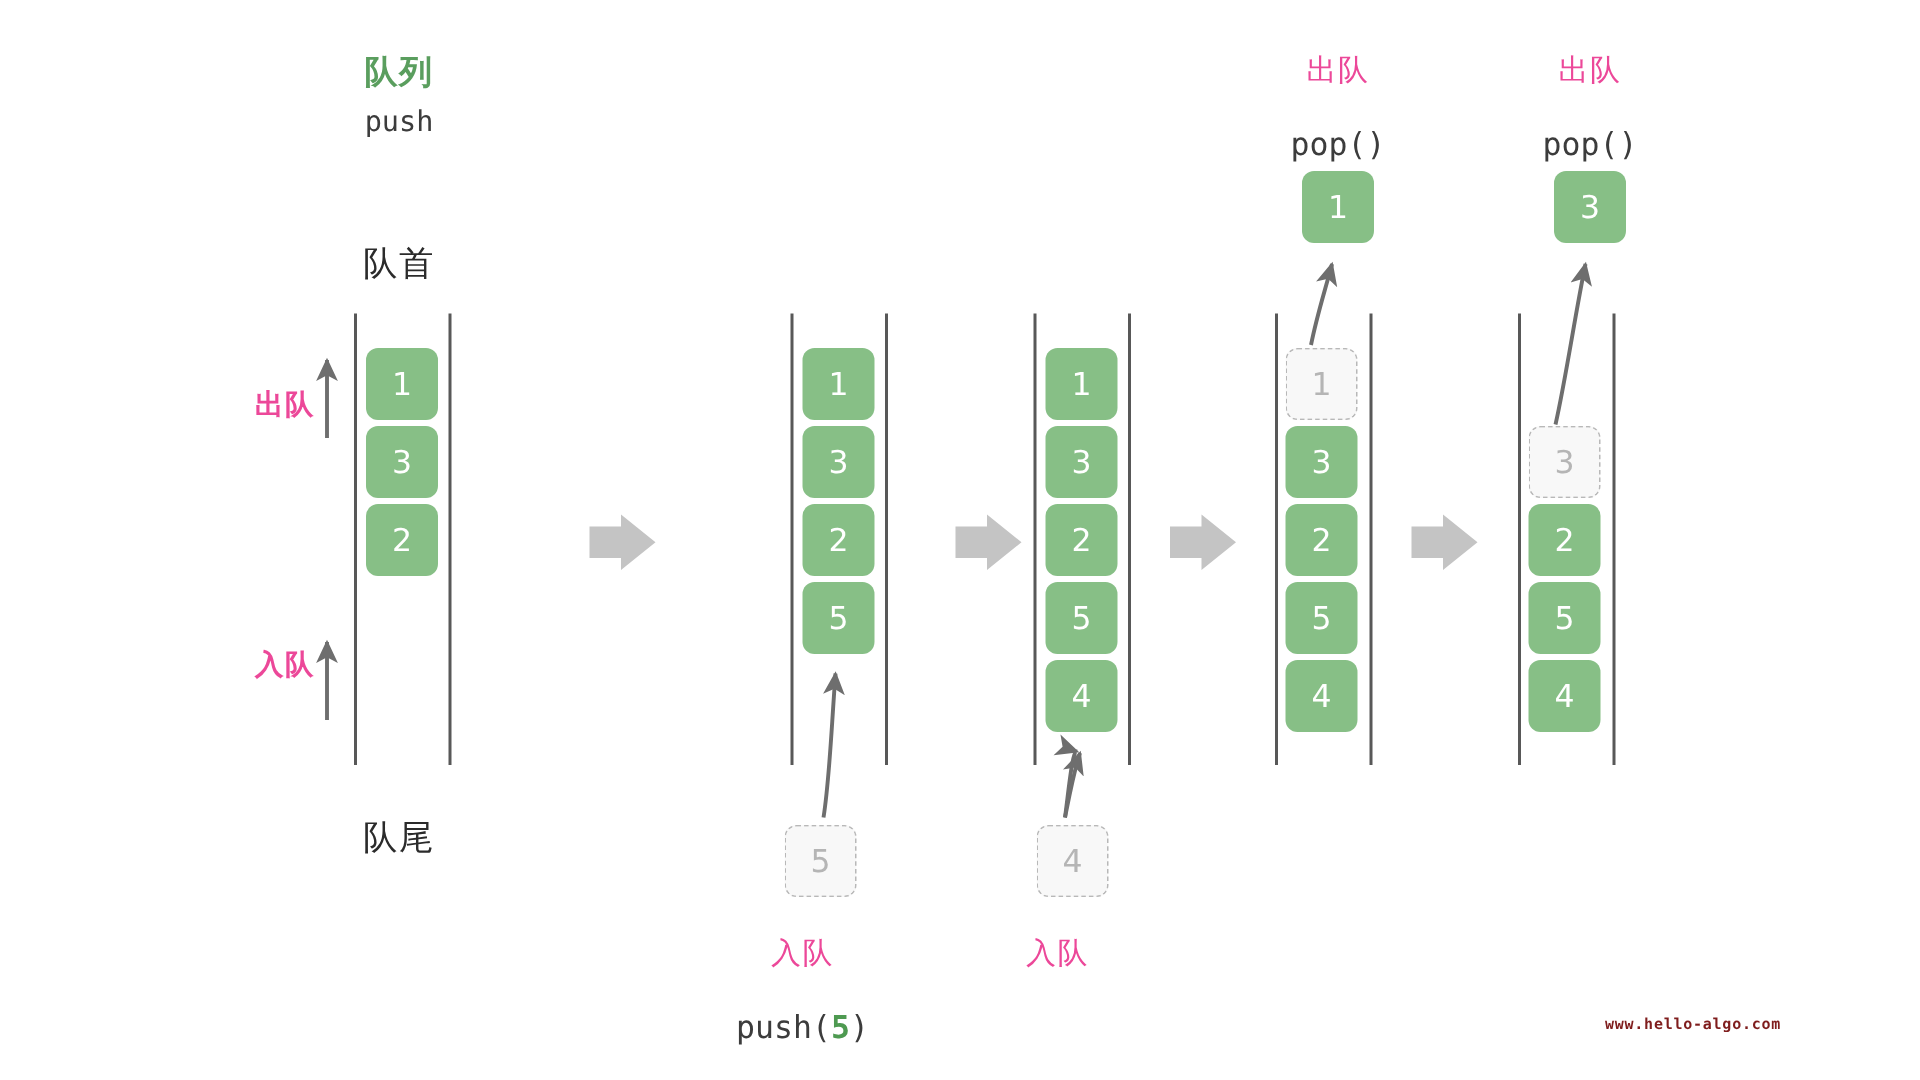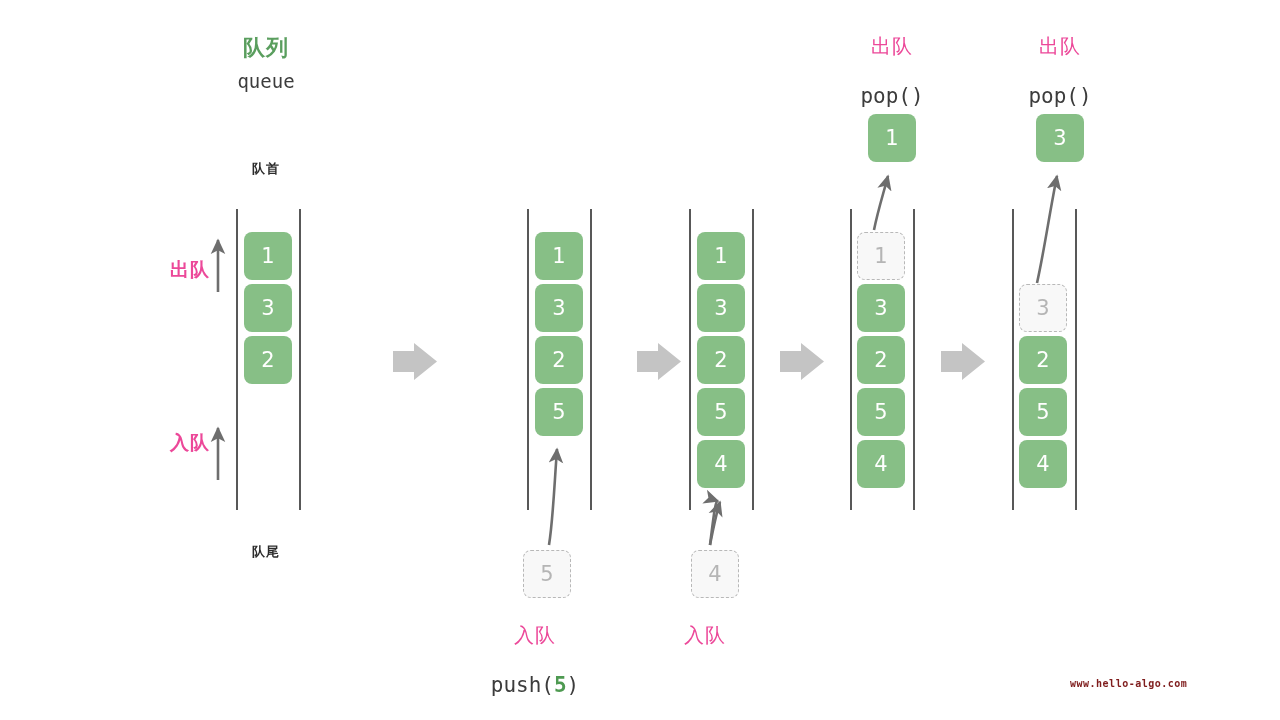--- a/index.html
+++ b/index.html
@@ -35,22 +35,22 @@
     white-space: nowrap;
   }
   .title-mono {
     font-family: "DejaVu Sans Mono", "Liberation Mono", monospace;
     font-size: 19px;
     color: #3c3c3c;
     text-align: center;
     white-space: nowrap;
   }
   .label-bold {
-    font-size: 13px;
-    font-weight: bold;
+    font-size: 23px;
+    font-weight: normal;
     color: #2b2b2b;
     text-align: center;
     white-space: nowrap;
     letter-spacing: 1px;
   }
   .op-cn {
     font-size: 20px;
     color: #ec4899;
     text-align: center;
     white-space: nowrap;
@@ -110,21 +110,21 @@
     overflow: visible;
     pointer-events: none;
   }
 </style>
 </head>
 <body>
 
 <div class="stage">
 
   <div class="abs title-cn" style="left:206px; top:33px; width:120px;">队列</div>
-  <div class="abs title-mono" style="left:206px; top:70px; width:120px;">queue</div>
+  <div class="abs title-mono" style="left:206px; top:70px; width:120px;">push</div>
 
   <div class="abs label-bold" style="left:206px; top:160px; width:120px;">队首</div>
   <div class="abs label-bold" style="left:206px; top:543px; width:120px;">队尾</div>
 
   <div class="abs op-cn" style="left:140px; top:257px; width:70px; text-align:right; font-weight:bold; font-size:19px;">出队</div>
   <div class="abs op-cn" style="left:140px; top:430px; width:70px; text-align:right; font-weight:bold; font-size:19px;">入队</div>
 
   <div class="rail" style="left:236px; top:209px; height:301px;"></div>
   <div class="rail" style="left:299px; top:209px; height:301px;"></div>
 

